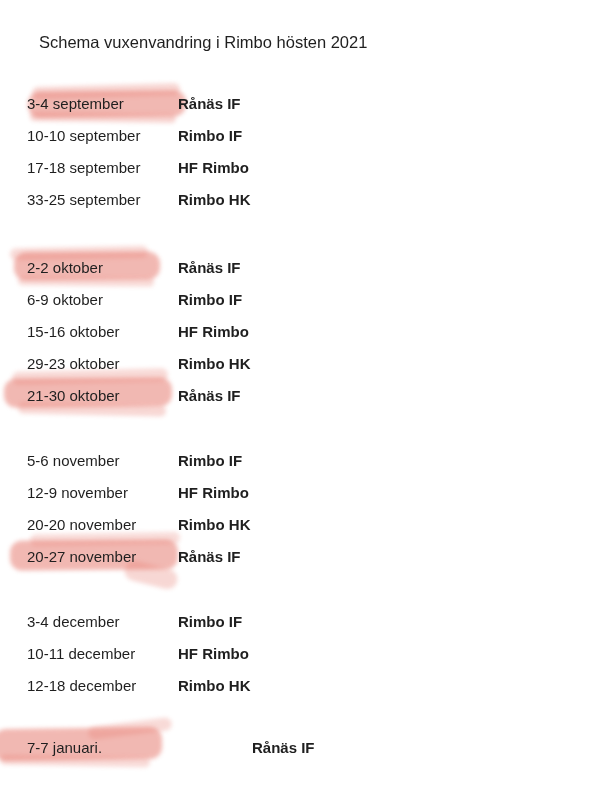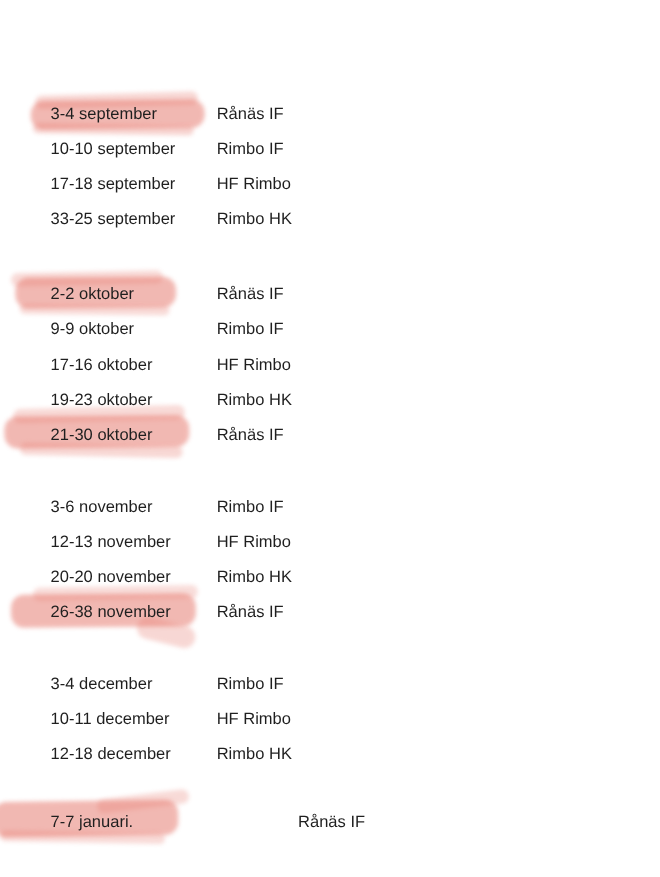--- a/index.html
+++ b/index.html
@@ -17,29 +17,29 @@
     left: 39px;
     top: 33px;
     font-size: 16.5px;
     line-height: 18px;
     font-weight: 400;
     white-space: nowrap;
     z-index: 2;
   }
   .row {
     position: absolute;
-    left: 46px;
+    left: 27px;
     height: 16px;
     font-size: 15px;
     line-height: 16px;
     white-space: nowrap;
     z-index: 2;
     text-align: right;
   }
-  .row .org { position: absolute; left: 151px; top: 0; }
+  .row .org { position: absolute; left: 151px; top: 0; font-weight: bold; }
   .row .org.far { left: 225px; }
 
   
   .hl { position: absolute; z-index: 1; pointer-events: none; }
   .hl i {
     position: absolute;
     display: block;
     background: var(--hl, #e57367);
     border-radius: 12px;
     filter: blur(2px);
@@ -69,20 +69,21 @@
     <i style="left:24px; top:2px;  width:150px; height:12px; opacity:.24; transform:rotate(-1deg);"></i>
     <i style="left:4px;  top:9px;  width:168px; height:30px; opacity:.50; transform:rotate(-0.5deg);"></i>
     <i style="left:118px;top:34px; width:54px;  height:20px; opacity:.28; transform:rotate(14deg);"></i>
   </div>
   <div class="hl" style="left:-8px; top:720px; width:190px; height:54px;">
     <i style="left:96px; top:2px;  width:84px;  height:13px; opacity:.26; transform:rotate(-7deg);"></i>
     <i style="left:2px;  top:8px;  width:168px; height:32px; opacity:.50; transform:rotate(-0.8deg);"></i>
     <i style="left:8px;  top:36px; width:150px; height:10px; opacity:.26; transform:rotate(1deg);"></i>
   </div>
 
+  <div class="doc-title">Schema vuxenvandring i Rimbo hösten 2021</div>
 
   <div class="row" style="top:96px">
     <span>3-4 september</span>
     <span class="org">Rånäs IF</span>
   </div>
   <div class="row" style="top:128px">
     <span>10-10 september</span>
     <span class="org">Rimbo IF</span>
   </div>
   <div class="row" style="top:160px">
@@ -92,50 +93,50 @@
   <div class="row" style="top:192px">
     <span>33-25 september</span>
     <span class="org">Rimbo HK</span>
   </div>
 
   <div class="row" style="top:260px">
     <span>2-2 oktober</span>
     <span class="org">Rånäs IF</span>
   </div>
   <div class="row" style="top:292px">
-    <span>9-9 oktober</span>
+    <span>6-9 oktober</span>
     <span class="org">Rimbo IF</span>
   </div>
   <div class="row" style="top:324px">
-    <span>17-16 oktober</span>
+    <span>15-16 oktober</span>
     <span class="org">HF Rimbo</span>
   </div>
   <div class="row" style="top:356px">
-    <span>19-23 oktober</span>
+    <span>29-23 oktober</span>
     <span class="org">Rimbo HK</span>
   </div>
   <div class="row" style="top:388px">
     <span>21-30 oktober</span>
     <span class="org">Rånäs IF</span>
   </div>
 
   <div class="row" style="top:453px">
-    <span>3-6 november</span>
+    <span>5-6 november</span>
     <span class="org">Rimbo IF</span>
   </div>
   <div class="row" style="top:485px">
-    <span>12-13 november</span>
+    <span>12-9 november</span>
     <span class="org">HF Rimbo</span>
   </div>
   <div class="row" style="top:517px">
     <span>20-20 november</span>
     <span class="org">Rimbo HK</span>
   </div>
   <div class="row" style="top:549px">
-    <span>26-38 november</span>
+    <span>20-27 november</span>
     <span class="org">Rånäs IF</span>
   </div>
 
   <div class="row" style="top:614px">
     <span>3-4 december</span>
     <span class="org">Rimbo IF</span>
   </div>
   <div class="row" style="top:646px">
     <span>10-11 december</span>
     <span class="org">HF Rimbo</span>

